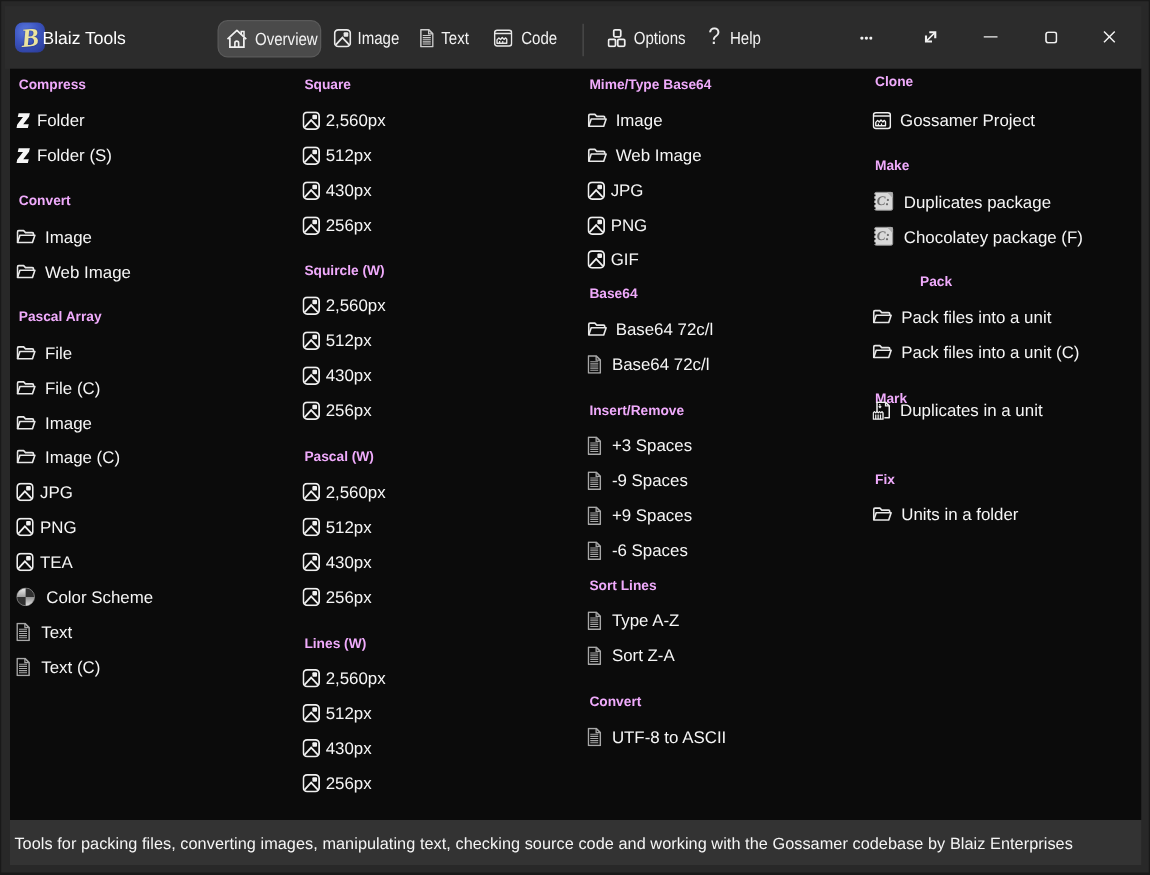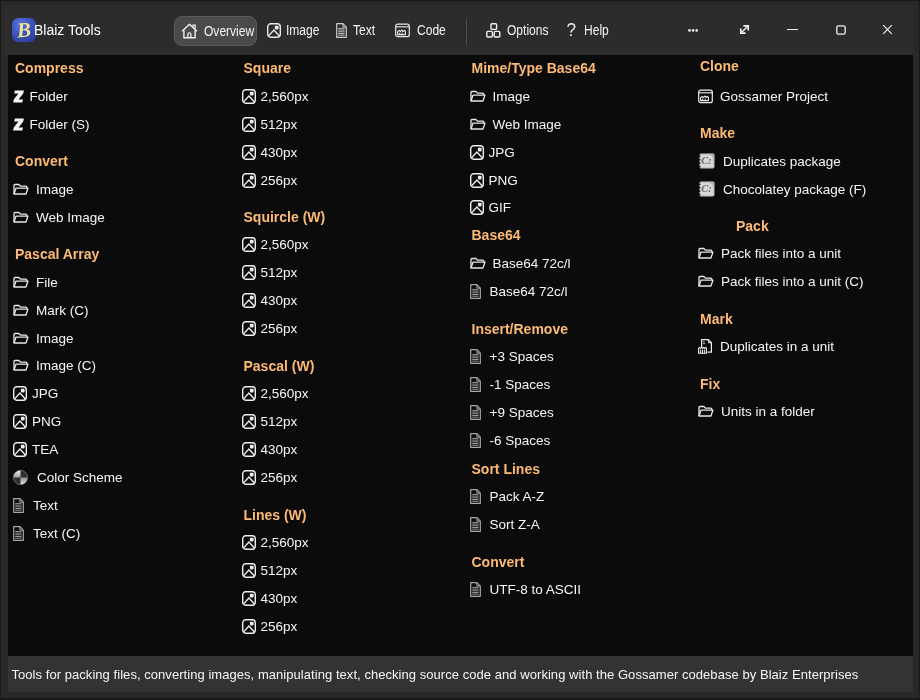--- a/index.html
+++ b/index.html
@@ -3,21 +3,21 @@
 <style>
 *{margin:0;padding:0;box-sizing:border-box}
 html,body{width:920px;height:700px;overflow:hidden;background:#191919;font-family:"Liberation Sans",sans-serif;-webkit-font-smoothing:antialiased}
 .abs{position:absolute}
 #frame{position:absolute;left:1px;top:1px;width:918px;height:697px;background:#282828}
 #titlebar{position:absolute;left:4px;top:5px;width:909px;height:50px;background:#2c2c2c}
 #content{position:absolute;left:8px;top:55px;width:905px;height:601px;background:#0b0b0b}
 #status{position:absolute;left:8px;top:656px;width:905px;height:36px;background:#333333;color:#f5f5f5;font-size:13px;letter-spacing:0.05px;display:flex;align-items:center;padding-left:3.5px}
 .row{position:absolute;height:28px;display:flex;align-items:center;color:#f6f6f6;font-size:13.5px;white-space:nowrap}
 .ic{display:flex;align-items:center}
-.hdr{position:absolute;height:18px;line-height:18px;color:#fdba74;font-size:14px;font-weight:bold;white-space:nowrap}
+.hdr{position:absolute;height:18px;line-height:18px;color:#f0abfc;font-size:11px;font-weight:bold;white-space:nowrap}
 .tabtxt{color:#f2f2f2;font-size:14px;transform:scaleX(0.86);transform-origin:0 50%;white-space:nowrap}
 #appicon{position:absolute;left:12px;top:18px;width:24px;height:24px;border-radius:6px;background:radial-gradient(circle at 38% 30%,#5d7ce2 0%,#3c55c0 45%,#27368f 100%);display:flex;align-items:center;justify-content:center}
 #appicon span{font-family:"Liberation Serif",serif;font-style:italic;font-weight:bold;font-size:21px;color:#ece49f;transform:rotate(-5deg);text-shadow:0 0 2px #0006}
 .titem{position:absolute;display:flex;align-items:center;height:30px;top:15px}
 #ovbtn{position:absolute;left:174px;top:16px;width:83px;height:30px;background:#4a4a4a;border:1px solid #5a5a5a;border-radius:8px;display:flex;align-items:center}
 </style></head>
 <body>
 <div id="frame"></div>
 <div id="titlebar"></div>
 <div id="appicon">
@@ -160,21 +160,21 @@
     </span>
     <span class="lbl">File</span>
   </div>
 <div class="row" style="left:13px;top:296px">
     <span class="ic" style="margin-right:7px">
       <svg width="16" height="13" viewBox="0 0 16 13">
         <path d="M1 11 V2.5 Q1 1.5 2 1.5 H5.9 L7.4 3.1 H12.8 Q13.8 3.1 13.8 4.1 V4.9" fill="none" stroke="#e8e8e8" stroke-width="1.3" stroke-linejoin="round"></path>
         <path d="M1 11 L2.95 5.2 H14.9 L12.95 11 Z" fill="none" stroke="#e8e8e8" stroke-width="1.3" stroke-linejoin="round"></path>
       </svg>
     </span>
-    <span class="lbl">Mark (C)</span>
+    <span class="lbl">File (C)</span>
   </div>
 <div class="row" style="left:13px;top:324px">
     <span class="ic" style="margin-right:7px">
       <svg width="16" height="13" viewBox="0 0 16 13">
         <path d="M1 11 V2.5 Q1 1.5 2 1.5 H5.9 L7.4 3.1 H12.8 Q13.8 3.1 13.8 4.1 V4.9" fill="none" stroke="#e8e8e8" stroke-width="1.3" stroke-linejoin="round"></path>
         <path d="M1 11 L2.95 5.2 H14.9 L12.95 11 Z" fill="none" stroke="#e8e8e8" stroke-width="1.3" stroke-linejoin="round"></path>
       </svg>
     </span>
     <span class="lbl">Image</span>
   </div>
@@ -522,21 +522,21 @@
       <svg width="11" height="15" viewBox="0 0 11 15">
         <path d="M0.7 0.7 H6.9 L10.3 4.1 V14.3 H0.7 Z" fill="none" stroke="#a8a8a8" stroke-width="1.2" stroke-linejoin="round"></path>
         <path d="M6.9 0.7 V4.1 H10.3" fill="none" stroke="#a8a8a8" stroke-width="1"></path>
         <line x1="2.2" y1="5.4" x2="8.6" y2="5.4" stroke="#a8a8a8" stroke-width="0.9"></line>
         <line x1="2.2" y1="7.1" x2="8.6" y2="7.1" stroke="#a8a8a8" stroke-width="0.9"></line>
         <line x1="2.2" y1="8.8" x2="8.6" y2="8.8" stroke="#a8a8a8" stroke-width="0.9"></line>
         <line x1="2.2" y1="10.5" x2="8.6" y2="10.5" stroke="#a8a8a8" stroke-width="0.9"></line>
         <line x1="2.2" y1="12.2" x2="8.6" y2="12.2" stroke="#a8a8a8" stroke-width="0.9"></line>
       </svg>
     </span>
-    <span class="lbl">-1 Spaces</span>
+    <span class="lbl">-9 Spaces</span>
   </div>
 <div class="row" style="left:469.5px;top:398.5px">
     <span class="ic" style="margin-right:9px">
       <svg width="11" height="15" viewBox="0 0 11 15">
         <path d="M0.7 0.7 H6.9 L10.3 4.1 V14.3 H0.7 Z" fill="none" stroke="#a8a8a8" stroke-width="1.2" stroke-linejoin="round"></path>
         <path d="M6.9 0.7 V4.1 H10.3" fill="none" stroke="#a8a8a8" stroke-width="1"></path>
         <line x1="2.2" y1="5.4" x2="8.6" y2="5.4" stroke="#a8a8a8" stroke-width="0.9"></line>
         <line x1="2.2" y1="7.1" x2="8.6" y2="7.1" stroke="#a8a8a8" stroke-width="0.9"></line>
         <line x1="2.2" y1="8.8" x2="8.6" y2="8.8" stroke="#a8a8a8" stroke-width="0.9"></line>
         <line x1="2.2" y1="10.5" x2="8.6" y2="10.5" stroke="#a8a8a8" stroke-width="0.9"></line>
@@ -565,21 +565,21 @@
       <svg width="11" height="15" viewBox="0 0 11 15">
         <path d="M0.7 0.7 H6.9 L10.3 4.1 V14.3 H0.7 Z" fill="none" stroke="#a8a8a8" stroke-width="1.2" stroke-linejoin="round"></path>
         <path d="M6.9 0.7 V4.1 H10.3" fill="none" stroke="#a8a8a8" stroke-width="1"></path>
         <line x1="2.2" y1="5.4" x2="8.6" y2="5.4" stroke="#a8a8a8" stroke-width="0.9"></line>
         <line x1="2.2" y1="7.1" x2="8.6" y2="7.1" stroke="#a8a8a8" stroke-width="0.9"></line>
         <line x1="2.2" y1="8.8" x2="8.6" y2="8.8" stroke="#a8a8a8" stroke-width="0.9"></line>
         <line x1="2.2" y1="10.5" x2="8.6" y2="10.5" stroke="#a8a8a8" stroke-width="0.9"></line>
         <line x1="2.2" y1="12.2" x2="8.6" y2="12.2" stroke="#a8a8a8" stroke-width="0.9"></line>
       </svg>
     </span>
-    <span class="lbl">Pack A-Z</span>
+    <span class="lbl">Type A-Z</span>
   </div>
 <div class="row" style="left:469.5px;top:510.5px">
     <span class="ic" style="margin-right:9px">
       <svg width="11" height="15" viewBox="0 0 11 15">
         <path d="M0.7 0.7 H6.9 L10.3 4.1 V14.3 H0.7 Z" fill="none" stroke="#a8a8a8" stroke-width="1.2" stroke-linejoin="round"></path>
         <path d="M6.9 0.7 V4.1 H10.3" fill="none" stroke="#a8a8a8" stroke-width="1"></path>
         <line x1="2.2" y1="5.4" x2="8.6" y2="5.4" stroke="#a8a8a8" stroke-width="0.9"></line>
         <line x1="2.2" y1="7.1" x2="8.6" y2="7.1" stroke="#a8a8a8" stroke-width="0.9"></line>
         <line x1="2.2" y1="8.8" x2="8.6" y2="8.8" stroke="#a8a8a8" stroke-width="0.9"></line>
         <line x1="2.2" y1="10.5" x2="8.6" y2="10.5" stroke="#a8a8a8" stroke-width="0.9"></line>
@@ -658,21 +658,21 @@
 <div class="row" style="left:698px;top:267.5px">
     <span class="ic" style="margin-right:7px">
       <svg width="16" height="13" viewBox="0 0 16 13">
         <path d="M1 11 V2.5 Q1 1.5 2 1.5 H5.9 L7.4 3.1 H12.8 Q13.8 3.1 13.8 4.1 V4.9" fill="none" stroke="#e8e8e8" stroke-width="1.3" stroke-linejoin="round"></path>
         <path d="M1 11 L2.95 5.2 H14.9 L12.95 11 Z" fill="none" stroke="#e8e8e8" stroke-width="1.3" stroke-linejoin="round"></path>
       </svg>
     </span>
     <span class="lbl">Pack files into a unit (C)</span>
   </div>
 <div class="hdr" style="left:700px;top:309.5px">Mark</div>
-<div class="row" style="left:698px;top:332px">
+<div class="row" style="left:698px;top:314px">
     <span class="ic" style="margin-right:6px">
       <svg width="16" height="15" viewBox="0 0 16 15">
         <path d="M3.6 8.6 V0.7 H10.4 L13.4 3.7 V13.2 H9.5" fill="none" stroke="#f0f0f0" stroke-width="1.2" stroke-linejoin="round"></path>
         <path d="M10.4 0.7 V3.7 H13.4" fill="none" stroke="#f0f0f0" stroke-width="1"></path>
         <path d="M5.3 2.6 H6.3 M5.3 4.4 L6 3.7 L6.7 4.4 L6 5.1 Z" fill="none" stroke="#f0f0f0" stroke-width="0.9"></path>
         <path d="M0.6 9.3 L1.6 8.3 L2.6 9.3 L3.6 8.3 L4.6 9.3 L5.6 8.3 L6.6 9.3 L7.6 8.3 L8.4 9.3 V14.3 H0.6 Z" fill="none" stroke="#f0f0f0" stroke-width="1.1" stroke-linejoin="round"></path>
         <line x1="2.6" y1="10.6" x2="2.6" y2="14.3" stroke="#f0f0f0" stroke-width="1"></line>
         <line x1="4.5" y1="10.6" x2="4.5" y2="14.3" stroke="#f0f0f0" stroke-width="1"></line>
         <line x1="6.4" y1="10.6" x2="6.4" y2="14.3" stroke="#f0f0f0" stroke-width="1"></line>
       </svg>

